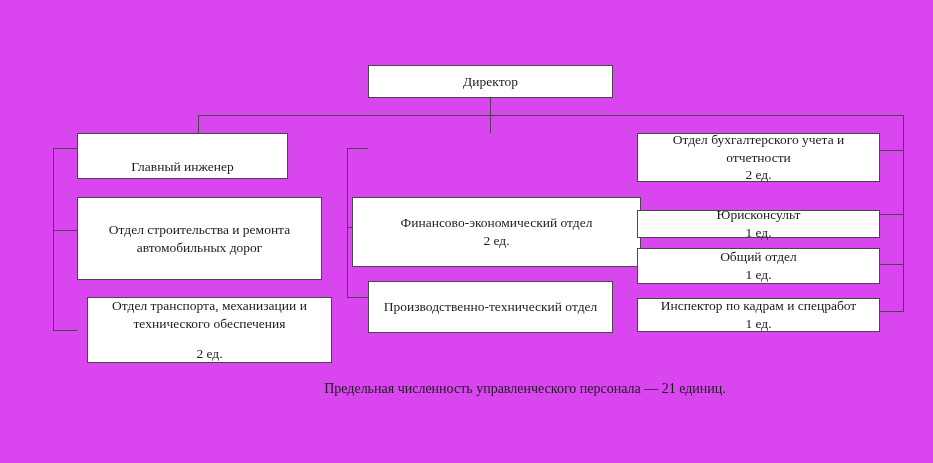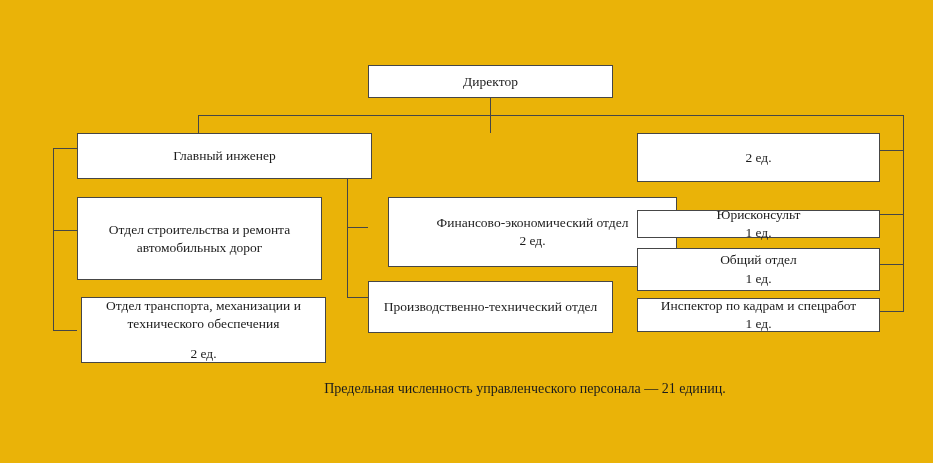--- a/index.html
+++ b/index.html
@@ -4,21 +4,21 @@
 <style>
   html, body {
     margin: 0;
     padding: 0;
     background: #ffffff;
   }
   .canvas {
     position: relative;
     width: 933px;
     height: 463px;
-    background: #eab308;
+    background: #d946ef;
     font-family: "Liberation Serif", "DejaVu Serif", serif;
     color: #1c1c1c;
     overflow: hidden;
   }
   .connectors {
     position: absolute;
     left: 0;
     top: 0;
     width: 933px;
     height: 463px;
@@ -82,53 +82,54 @@
       <line x1="880" y1="214.5" x2="904" y2="214.5"></line>
       <line x1="880" y1="264.5" x2="904" y2="264.5"></line>
       <line x1="880" y1="311.5" x2="904" y2="311.5"></line>
     </g>
   </svg>
 
   <div class="node" style="left:368px; top:65px; width:245px; height:33px;">
     <span class="node-title">Директор</span>
   </div>
 
-  <div class="node" style="left:77px; top:133px; width:295px; height:46px;">
+  <div class="node" style="left:77px; top:133px; width:211px; height:46px;justify-content:flex-end;">
     <span class="node-title">Главный инженер</span>
   </div>
 
   <div class="node" style="left:77px; top:197px; width:245px; height:83px;align-items:flex-end;">
     <span class="node-title">Отдел строительства и ремонта автомобильных дорог</span>
   </div>
 
-  <div class="node" style="left:81px; top:297px; width:245px; height:66px;gap:13px;">
+  <div class="node" style="left:87px; top:297px; width:245px; height:66px;gap:13px;">
     <span class="node-title">Отдел транспорта, механизации и технического обеспечения</span>
     <span class="node-units">2 ед.</span>
   </div>
 
 
-  <div class="node" style="left:388px; top:197px; width:289px; height:70px;">
+  <div class="node" style="left:352px; top:197px; width:289px; height:70px;">
     <span class="node-title">Финансово-экономический отдел</span>
     <span class="node-units">2 ед.</span>
   </div>
 
   <div class="node" style="left:368px; top:281px; width:245px; height:52px;">
     <span class="node-title">Производственно-технический отдел</span>
   </div>
 
   <div class="node" style="left:637px; top:133px; width:243px; height:49px;">
+    <span class="node-title">Отдел бухгалтерского учета и отчетности</span>
     <span class="node-units">2 ед.</span>
   </div>
 
   <div class="node" style="left:637px; top:198px; width:243px; height:28px;margin-top:12px;">
     <span class="node-title">Юрисконсульт</span>
     <span class="node-units">1 ед.</span>
   </div>
 
-  <div class="node" style="left:637px; top:248px; width:243px; height:43px;justify-content:space-between;">
+  <div class="node" style="left:637px; top:248px; width:243px; height:36px;">
     <span class="node-title">Общий отдел</span>
     <span class="node-units">1 ед.</span>
   </div>
 
   <div class="node" style="left:637px; top:298px; width:243px; height:34px;">
     <span class="node-title">Инспектор по кадрам и спецработ</span>
     <span class="node-units">1 ед.</span>
   </div>
 
   <div class="caption">Предельная численность управленческого персонала — 21 единиц.</div>

